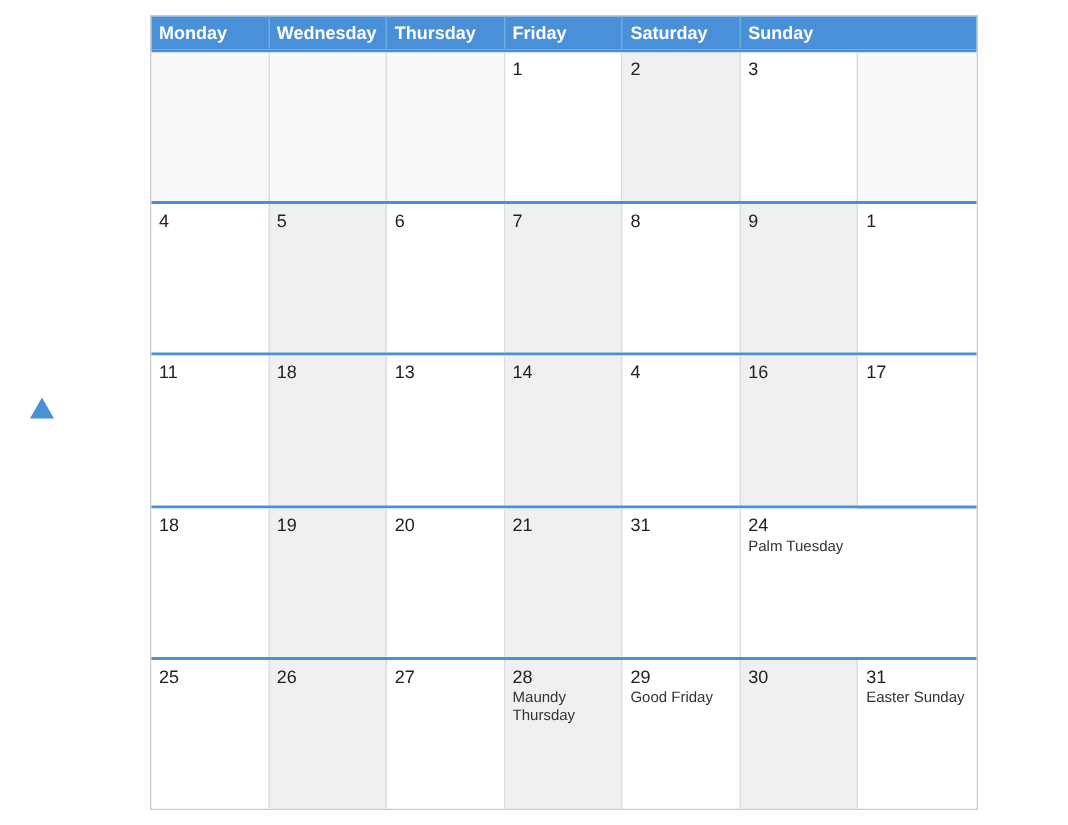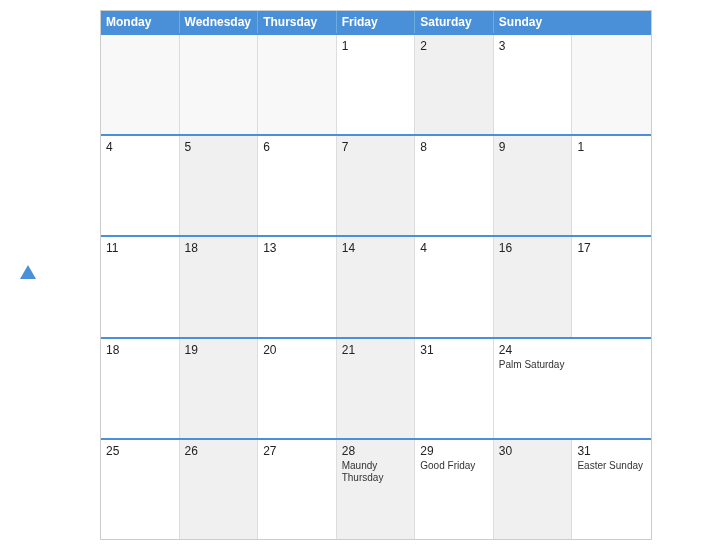--- a/index.html
+++ b/index.html
@@ -242,21 +242,21 @@
             <span class="day-number">20</span>
           </div>
           <div class="calendar-day shaded">
             <span class="day-number">21</span>
           </div>
           <div class="calendar-day">
             <span class="day-number">31</span>
           </div>
           <div class="calendar-day">
             <span class="day-number">24</span>
-            <span class="day-event">Palm Saturday</span>
+            <span class="day-event">Palm Tuesday</span>
           </div>
         </div>
         <div class="calendar-week">
           <div class="calendar-day">
             <span class="day-number">25</span>
           </div>
           <div class="calendar-day shaded">
             <span class="day-number">26</span>
           </div>
           <div class="calendar-day">

